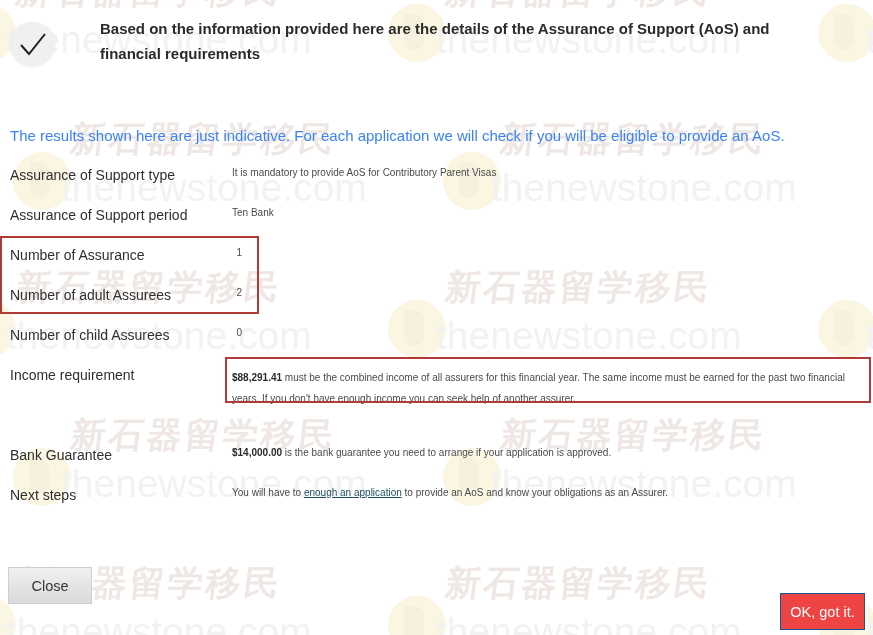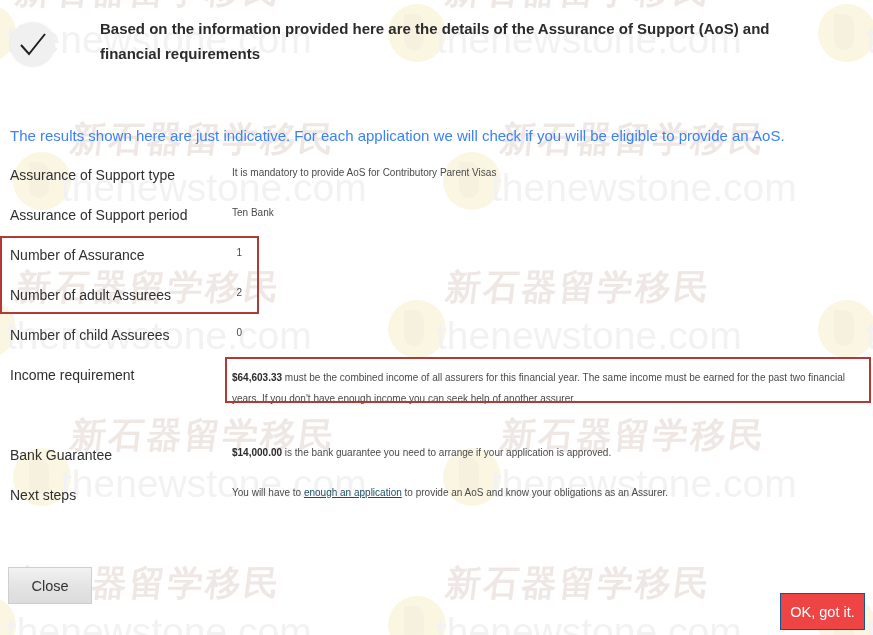--- a/index.html
+++ b/index.html
@@ -320,21 +320,21 @@
 
   <div class="row" style="top:327px">
     <div class="row-label">Number of child Assurees</div>
     <div class="row-value num">0</div>
   </div>
 
   <div class="row" style="top:367px">
     <div class="row-label">Income requirement</div>
     <div class="row-value">
       <span class="wide">
-        <b>$64,603.33</b><span> must be the combined income of all assurers for this financial year. The same income must be earned for the past two financial years. If you don't have enough income you can seek help of another assurer.</span>
+        <b>$88,291.41</b><span> must be the combined income of all assurers for this financial year. The same income must be earned for the past two financial years. If you don't have enough income you can seek help of another assurer.</span>
       </span>
     </div>
   </div>
 
   <div class="row" style="top:447px">
     <div class="row-label">Bank Guarantee</div>
     <div class="row-value">
       <b>$14,000.00</b><span> is the bank guarantee you need to arrange if your application is approved.</span>
     </div>
   </div>

